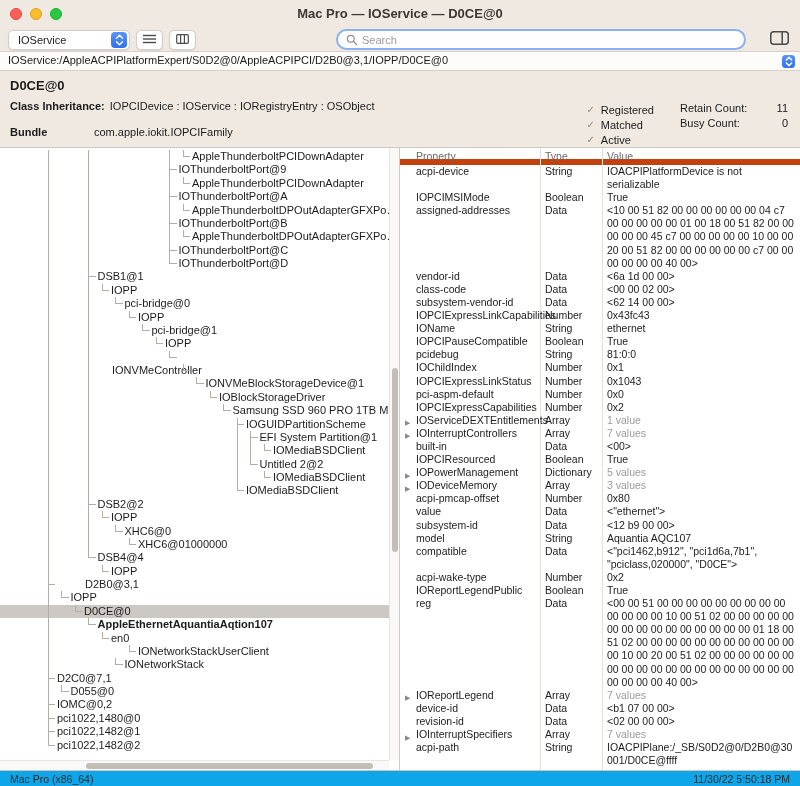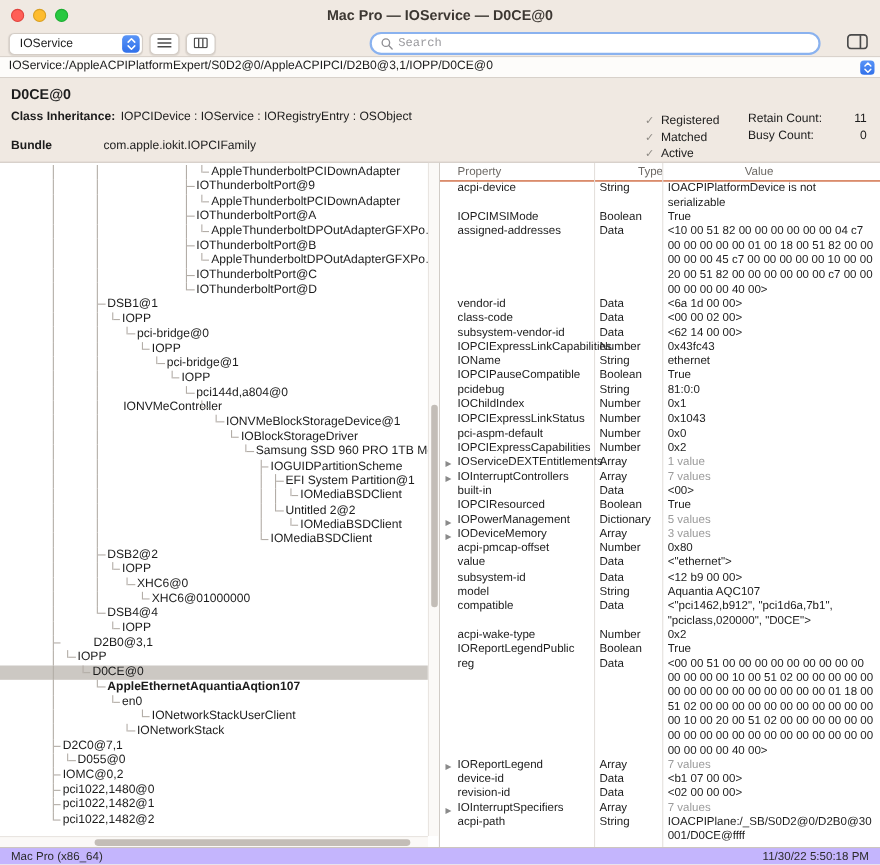--- a/index.html
+++ b/index.html
@@ -20,21 +20,21 @@
   
   .toolbar{height:24px;flex:none;display:flex;align-items:center;padding:0 8px;gap:6px;border-bottom:1px solid #d8d1ca;}
   .popup{position:relative;height:20px;min-width:122px;background:#fff;border:1px solid #d4cdc6;border-radius:5px;
          display:flex;align-items:center;padding:0 24px 0 9px;font-size:11px;box-shadow:0 0.5px 1px rgba(0,0,0,.08);cursor:default;}
   .popup-cap{position:absolute;right:2px;top:1.5px;width:16px;height:15.5px;border-radius:4px;
          background:linear-gradient(#5a95f7,#3070ea);display:flex;align-items:center;justify-content:center;}
   .tbtn{height:20px;width:27px;background:#fff;border:1px solid #d4cdc6;border-radius:5px;
         display:flex;align-items:center;justify-content:center;padding:0;box-shadow:0 0.5px 1px rgba(0,0,0,.08);}
   .search{height:21px;width:410px;margin-left:auto;background:#fff;border:2px solid #8ab2ef;border-radius:11px;
           display:flex;align-items:center;padding:0 8px;gap:4px;}
-  .search input{border:none;outline:none;flex:1;font-size:11px;font-family:Liberation Mono, monospace;color:#333;background:transparent;padding:0;}
+  .search input{border:none;outline:none;flex:1;font-size:11px;font-family:Liberation Sans, sans-serif;color:#333;background:transparent;padding:0;}
   .search input::placeholder{color:#9a9a9e;}
   .inspector{height:20px;width:26px;margin-left:14px;background:transparent;border:none;display:flex;align-items:center;justify-content:center;padding:0;}
   
   .pathbar{height:19px;flex:none;background:#fdfcfa;border-bottom:1px solid #d8d1ca;position:relative;
            font-size:11px;line-height:17px;padding:0 26px 0 8px;white-space:nowrap;overflow:hidden;}
   .stepper{position:absolute;right:5px;top:2.5px;width:13px;height:13px;border-radius:3.5px;
            background:linear-gradient(#5a95f7,#3070ea);display:flex;align-items:center;justify-content:center;}
   
   .header{height:77px;flex:none;position:relative;padding:7px 10px 0 10px;border-bottom:1px solid #cfc8c1;}
   .nodename{font-size:13px;font-weight:700;margin-bottom:7px;}
@@ -59,32 +59,32 @@
   .g.vh{top:0;height:7px;width:1px;}
   .g.h{top:6px;height:1px;}
   .vscroll{position:absolute;right:0;top:0;bottom:10px;width:10px;background:#fbf9f7;border-left:1px solid #e9e5e1;}
   .thumb-v{position:absolute;left:1.5px;width:6px;border-radius:3px;background:#c3bdb7;top:36%;height:30%;}
   .hscroll{position:absolute;left:0;right:10px;bottom:0;height:10px;background:#fbf9f7;border-top:1px solid #e9e5e1;}
   .thumb-h{position:absolute;top:1.5px;height:6px;border-radius:3px;background:#c3bdb7;left:22%;width:74%;}
   
   .prop-pane{flex:1;position:relative;background:#fff;overflow:hidden;}
   .colline{position:absolute;top:0;bottom:0;width:1px;background:#e4e0dc;}
   .colline.l1{left:140px;} .colline.l2{left:202px;}
-  .prop-head{display:flex;height:17px;line-height:17px;border-bottom:1px solid #c2410c;color:#6e6a66;font-size:10.5px;gap:35px;}
+  .prop-head{display:flex;height:17px;line-height:17px;border-bottom:6px solid #c2410c;color:#6e6a66;font-size:10.5px;}
   .pc{padding:0 5px;}
   .pc.name{width:140px;flex:none;padding-left:16px;position:relative;}
   .pc.type{width:62px;flex:none;}
   .pc.val{flex:1;overflow-wrap:break-word;word-break:break-word;min-width:0;}
   .prop-body{position:absolute;top:17px;left:0;right:0;bottom:0;overflow:hidden;}
   .prow{display:flex;font-size:10.5px;line-height:13.1px;}
   .prow .pc{padding-top:0;padding-bottom:0;}
   .disc{position:absolute;left:5px;top:2.5px;font-size:7px;color:#8a8a8a;}
   .muted{color:#9b9b9b;}
   
-  .statusbar{height:16px;flex:none;background:#c4b5fd;border-top:1px solid #cdc6bf;
+  .statusbar{height:16px;flex:none;background:#0ea5e9;border-top:1px solid #cdc6bf;
              display:flex;justify-content:space-between;align-items:center;padding:0 10px;font-size:10.5px;color:#2b2b2b;}
 </style>
 </head>
 <body>
 
 <div class="window">
 
   <div class="titlebar">
     <div class="traffic">
       <span class="tl red"></span>
@@ -198,21 +198,21 @@
           <div class="tree-row"><i class="g v" style="left: 47.5px;"></i><i class="g v" style="left: 88px;"></i><i class="g v" style="left: 169px;"></i><i class="g h" style="left: 170px; width: 6.5px;"></i><span class="tlab" style="padding-left: 178.5px;">IOThunderboltPort@B</span></div>
           <div class="tree-row"><i class="g v" style="left: 47.5px;"></i><i class="g v" style="left: 88px;"></i><i class="g v" style="left: 169px;"></i><i class="g vh" style="left: 182.5px;"></i><i class="g h" style="left: 183.5px; width: 6.5px;"></i><span class="tlab" style="padding-left: 192px;">AppleThunderboltDPOutAdapterGFXPo…</span></div>
           <div class="tree-row"><i class="g v" style="left: 47.5px;"></i><i class="g v" style="left: 88px;"></i><i class="g v" style="left: 169px;"></i><i class="g h" style="left: 170px; width: 6.5px;"></i><span class="tlab" style="padding-left: 178.5px;">IOThunderboltPort@C</span></div>
           <div class="tree-row"><i class="g v" style="left: 47.5px;"></i><i class="g v" style="left: 88px;"></i><i class="g vh" style="left: 169px;"></i><i class="g h" style="left: 170px; width: 6.5px;"></i><span class="tlab" style="padding-left: 178.5px;">IOThunderboltPort@D</span></div>
           <div class="tree-row"><i class="g v" style="left: 47.5px;"></i><i class="g v" style="left: 88px;"></i><i class="g h" style="left: 89px; width: 6.5px;"></i><span class="tlab" style="padding-left: 97.5px;">DSB1@1</span></div>
           <div class="tree-row"><i class="g v" style="left: 47.5px;"></i><i class="g v" style="left: 88px;"></i><i class="g vh" style="left: 101.5px;"></i><i class="g h" style="left: 102.5px; width: 6.5px;"></i><span class="tlab" style="padding-left: 111px;">IOPP</span></div>
           <div class="tree-row"><i class="g v" style="left: 47.5px;"></i><i class="g v" style="left: 88px;"></i><i class="g vh" style="left: 115px;"></i><i class="g h" style="left: 116px; width: 6.5px;"></i><span class="tlab" style="padding-left: 124.5px;">pci-bridge@0</span></div>
           <div class="tree-row"><i class="g v" style="left: 47.5px;"></i><i class="g v" style="left: 88px;"></i><i class="g vh" style="left: 128.5px;"></i><i class="g h" style="left: 129.5px; width: 6.5px;"></i><span class="tlab" style="padding-left: 138px;">IOPP</span></div>
           <div class="tree-row"><i class="g v" style="left: 47.5px;"></i><i class="g v" style="left: 88px;"></i><i class="g vh" style="left: 142px;"></i><i class="g h" style="left: 143px; width: 6.5px;"></i><span class="tlab" style="padding-left: 151.5px;">pci-bridge@1</span></div>
           <div class="tree-row"><i class="g v" style="left: 47.5px;"></i><i class="g v" style="left: 88px;"></i><i class="g vh" style="left: 155.5px;"></i><i class="g h" style="left: 156.5px; width: 6.5px;"></i><span class="tlab" style="padding-left: 165px;">IOPP</span></div>
-          <div class="tree-row"><i class="g v" style="left: 47.5px;"></i><i class="g v" style="left: 88px;"></i><i class="g vh" style="left: 169px;"></i><i class="g h" style="left: 170px; width: 6.5px;"></i><span class="tlab" style="padding-left: 178.5px;">pci144d,a804@0</span></div>
+          <div class="tree-row"><i class="g v" style="left: 47.5px;"></i><i class="g v" style="left: 88px;"></i><i class="g vh" style="left: 169px;"></i><i class="g h" style="left: 170px; width: 6.5px;"></i></div>
           <div class="tree-row"><i class="g v" style="left: 47.5px;"></i><i class="g v" style="left: 88px;"></i><i class="g vh" style="left: 182.5px;"></i><i class="g h" style="left: 183.5px; width: 6.5px;"></i><span class="tlab" style="padding-left: 112px;">IONVMeController</span></div>
           <div class="tree-row"><i class="g v" style="left: 47.5px;"></i><i class="g v" style="left: 88px;"></i><i class="g vh" style="left: 196px;"></i><i class="g h" style="left: 197px; width: 6.5px;"></i><span class="tlab" style="padding-left: 205.5px;">IONVMeBlockStorageDevice@1</span></div>
           <div class="tree-row"><i class="g v" style="left: 47.5px;"></i><i class="g v" style="left: 88px;"></i><i class="g vh" style="left: 209.5px;"></i><i class="g h" style="left: 210.5px; width: 6.5px;"></i><span class="tlab" style="padding-left: 219px;">IOBlockStorageDriver</span></div>
           <div class="tree-row"><i class="g v" style="left: 47.5px;"></i><i class="g v" style="left: 88px;"></i><i class="g vh" style="left: 223px;"></i><i class="g h" style="left: 224px; width: 6.5px;"></i><span class="tlab" style="padding-left: 232.5px;">Samsung SSD 960 PRO 1TB Media</span></div>
           <div class="tree-row"><i class="g v" style="left: 47.5px;"></i><i class="g v" style="left: 88px;"></i><i class="g v" style="left: 236.5px;"></i><i class="g h" style="left: 237.5px; width: 6.5px;"></i><span class="tlab" style="padding-left: 246px;">IOGUIDPartitionScheme</span></div>
           <div class="tree-row"><i class="g v" style="left: 47.5px;"></i><i class="g v" style="left: 88px;"></i><i class="g v" style="left: 236.5px;"></i><i class="g v" style="left: 250px;"></i><i class="g h" style="left: 251px; width: 6.5px;"></i><span class="tlab" style="padding-left: 259.5px;">EFI System Partition@1</span></div>
           <div class="tree-row"><i class="g v" style="left: 47.5px;"></i><i class="g v" style="left: 88px;"></i><i class="g v" style="left: 236.5px;"></i><i class="g v" style="left: 250px;"></i><i class="g vh" style="left: 263.5px;"></i><i class="g h" style="left: 264.5px; width: 6.5px;"></i><span class="tlab" style="padding-left: 273px;">IOMediaBSDClient</span></div>
           <div class="tree-row"><i class="g v" style="left: 47.5px;"></i><i class="g v" style="left: 88px;"></i><i class="g v" style="left: 236.5px;"></i><i class="g vh" style="left: 250px;"></i><i class="g h" style="left: 251px; width: 6.5px;"></i><span class="tlab" style="padding-left: 259.5px;">Untitled 2@2</span></div>
           <div class="tree-row"><i class="g v" style="left: 47.5px;"></i><i class="g v" style="left: 88px;"></i><i class="g v" style="left: 236.5px;"></i><i class="g vh" style="left: 263.5px;"></i><i class="g h" style="left: 264.5px; width: 6.5px;"></i><span class="tlab" style="padding-left: 273px;">IOMediaBSDClient</span></div>
           <div class="tree-row"><i class="g v" style="left: 47.5px;"></i><i class="g v" style="left: 88px;"></i><i class="g vh" style="left: 236.5px;"></i><i class="g h" style="left: 237.5px; width: 6.5px;"></i><span class="tlab" style="padding-left: 246px;">IOMediaBSDClient</span></div>

